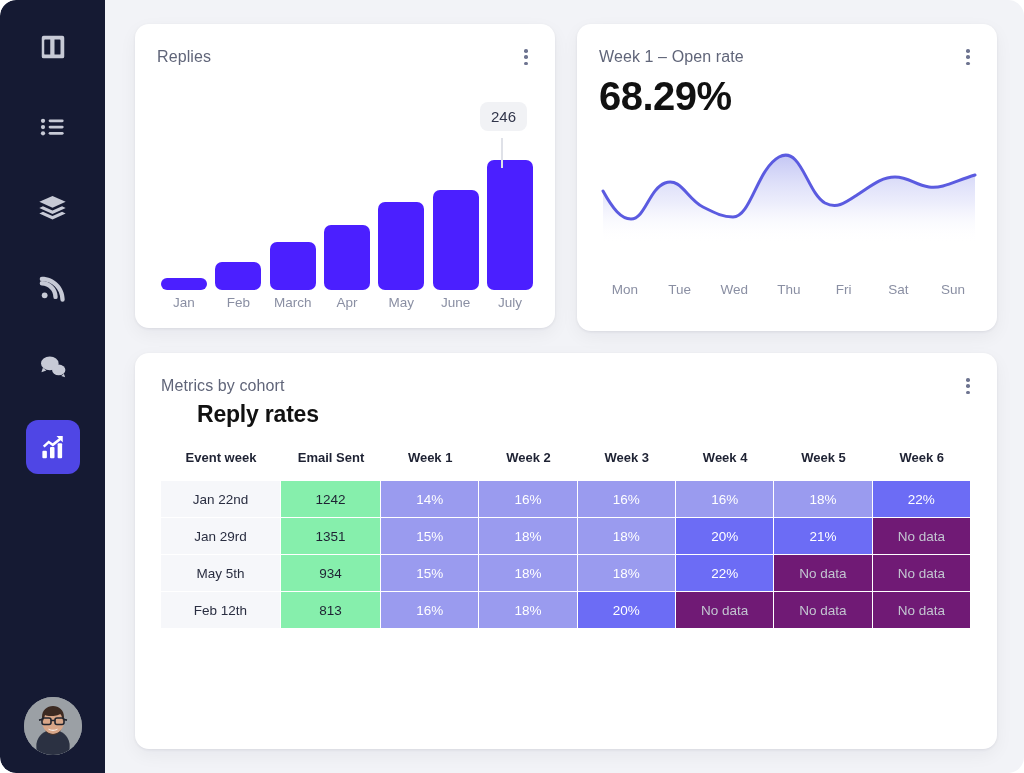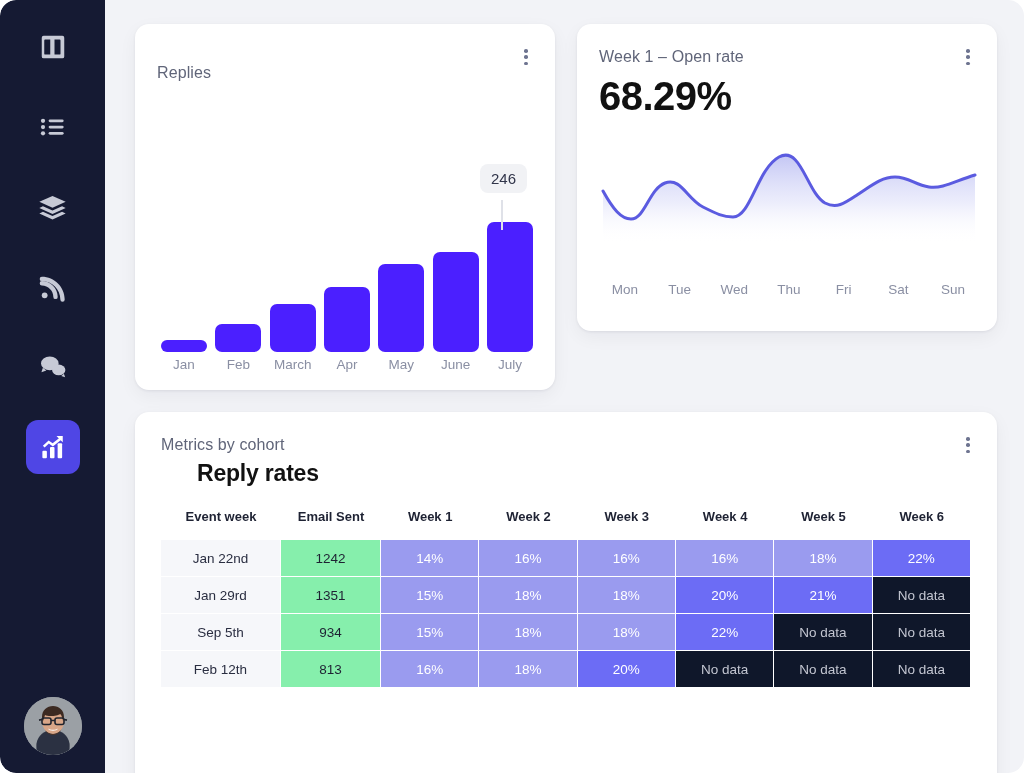--- a/index.html
+++ b/index.html
@@ -113,22 +113,22 @@
 
   .card-label {
     font-size: 16px;
     color: #606579;
     letter-spacing: 0.1px;
   }
 
   
   .replies-card {
     width: 420px;
-    height: 366px;
-    padding: 40px 22px 0 22px;
+    height: 304px;
+    padding: 24px 22px 0 22px;
   }
 
   .stat-row {
     display: flex;
     align-items: baseline;
     gap: 14px;
     margin-top: 8px;
   }
   .stat-value {
     font-size: 40px;
@@ -317,21 +317,21 @@
   td.c-event {
     background: #F6F7FA;
     color: #2A2E41;
   }
   td.c-sent {
     background: #86efac;
     color: #1E2233;
     font-weight: normal;
   }
   td.c-none {
-    background: #0f172a;
+    background: #701a75;
     color: #C3C6D1;
     font-size: 12px;
   }
   td.c-lo { background: #9A9BEF; color: #ffffff; }
   td.c-hi { background: #6C6CF5; color: #ffffff; }
 </style>
 </head>
 <body>
 
 <div class="app-window">
@@ -550,21 +550,21 @@
               <td class="c-event">Jan 29rd</td>
               <td class="c-sent">1351</td>
               <td class="c-lo">15%</td>
               <td class="c-lo">18%</td>
               <td class="c-lo">18%</td>
               <td class="c-hi">20%</td>
               <td class="c-hi">21%</td>
               <td class="c-none">No data</td>
             </tr>
             <tr>
-              <td class="c-event">Sep 5th</td>
+              <td class="c-event">May 5th</td>
               <td class="c-sent">934</td>
               <td class="c-lo">15%</td>
               <td class="c-lo">18%</td>
               <td class="c-lo">18%</td>
               <td class="c-hi">22%</td>
               <td class="c-none">No data</td>
               <td class="c-none">No data</td>
             </tr>
             <tr>
               <td class="c-event">Feb 12th</td>

